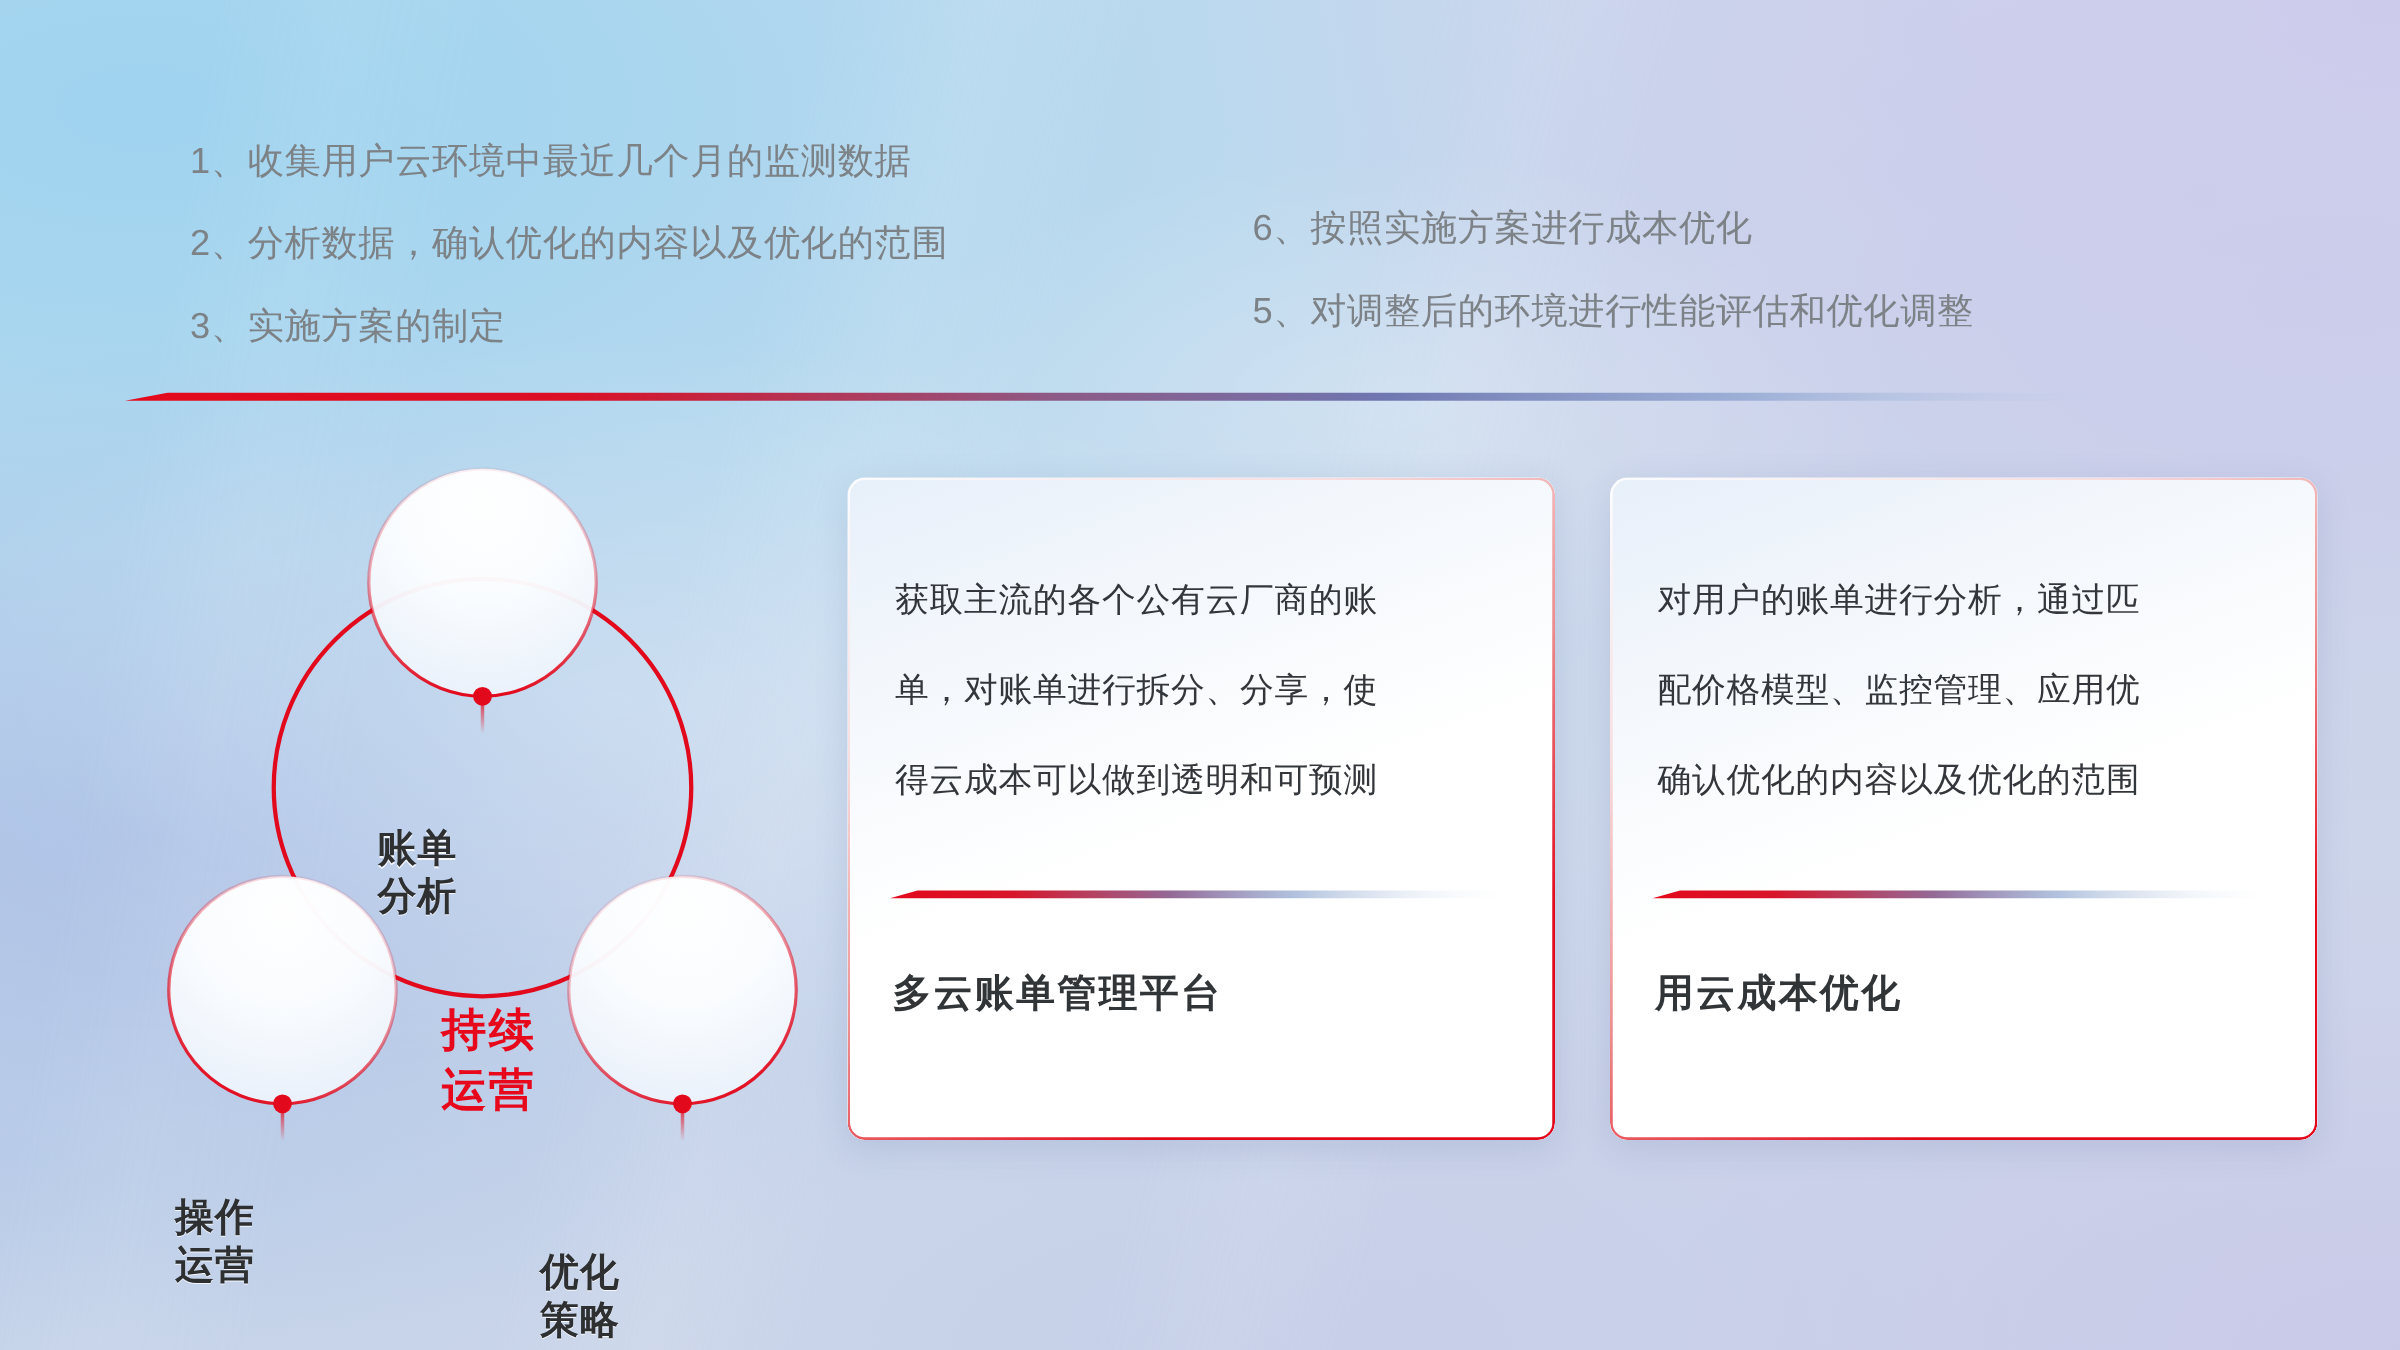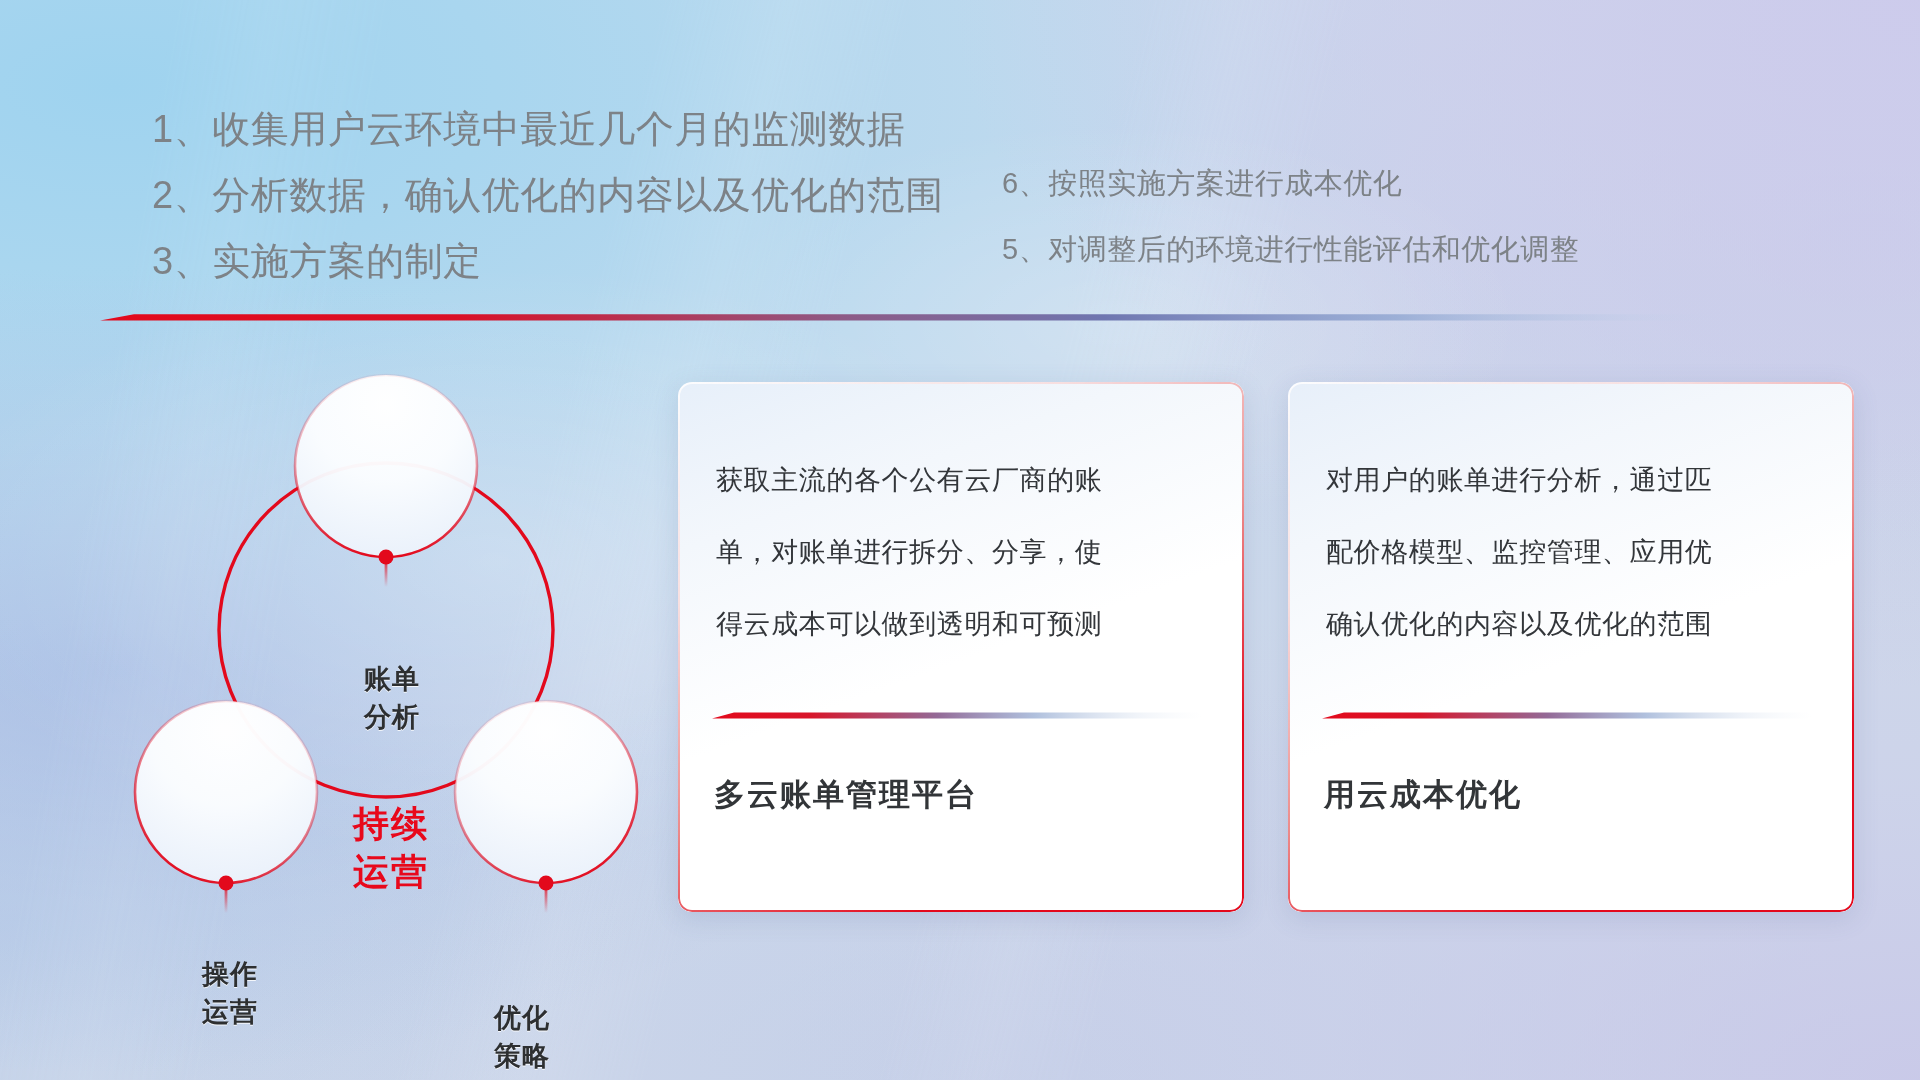--- a/index.html
+++ b/index.html
@@ -45,33 +45,33 @@
     position:absolute; inset:0; opacity:.26;
     background:
       linear-gradient(104deg, rgba(255,255,255,0) 30%, rgba(255,255,255,.38) 36%, rgba(255,255,255,0) 42%),
       linear-gradient(104deg, rgba(255,255,255,0) 52%, rgba(255,255,255,.26) 57%, rgba(255,255,255,0) 62%),
       linear-gradient(100deg, rgba(255,255,255,0) 8%, rgba(255,255,255,.22) 13%, rgba(255,255,255,0) 19%);
   }
 
   
   .steps{ position:absolute; color:#7d8287; letter-spacing:.5px; }
   .steps .row{ white-space:nowrap; }
-  #steps-left { left:152px; top:96px;  font-size:38px; line-height:66px; }
+  #steps-left { left:152px; top:96px;  font-size:29px; line-height:66px; }
   #steps-right{ left:1002px; top:150px; font-size:29px; line-height:66px; }
 
   
   #divider-wrap{ position:absolute; left:100px; top:310px; width:1620px; height:16px; }
   #divider-wrap svg{ display:block; width:100%; height:100%; }
 
   
   #venn{ position:absolute; left:96px; top:330px; width:580px; height:620px; }
   #venn svg{ display:block; width:100%; height:100%; }
   .venn-label{
-    position:absolute; text-align:center; color:#2d2f31;
-    font-size:27px; font-weight:bold; line-height:38px; letter-spacing:1px;
+    position:absolute; color:#2d2f31;
+    font-size:31px; font-weight:bold; line-height:38px; letter-spacing:1px;
     text-shadow:0 1px 0 rgba(255,255,255,.8);
   }
   #venn-label-top  { left:206px; top:330px; width:180px; }
   #venn-label-left { left:44px;  top:625px; width:180px; }
   #venn-label-right{ left:336px; top:625px; width:180px;margin-top:44px; }
   #venn-label-center{
     position:absolute; left:190px; top:470px; width:210px; text-align:center;
     color:#e8081b; font-size:36px; font-weight:bold; line-height:48px; letter-spacing:2px;font-family:Liberation Serif, serif;
   }
 

